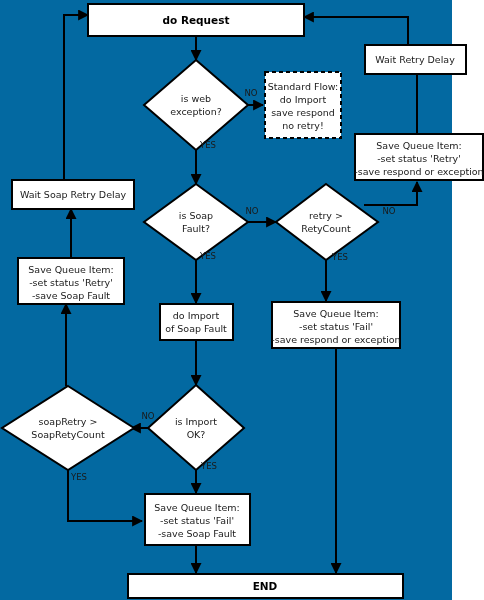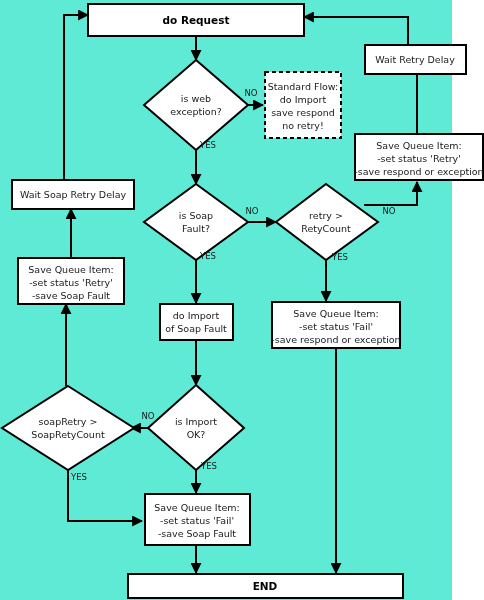--- a/index.html
+++ b/index.html
@@ -10,21 +10,21 @@
   body {
     width: 484px;
     height: 600px;
     overflow: hidden;
     font-family: "DejaVu Sans", "Liberation Sans", sans-serif;
   }
   #flow-root {
     position: relative;
     width: 452px;
     height: 600px;
-    background: #5eead4;
+    background: #0369a1;
   }
   svg#flowchart {
     display: block;
     width: 484px;
     height: 600px;
   }
   .node-box {
     fill: #ffffff;
     stroke: #000000;
     stroke-width: 2;

